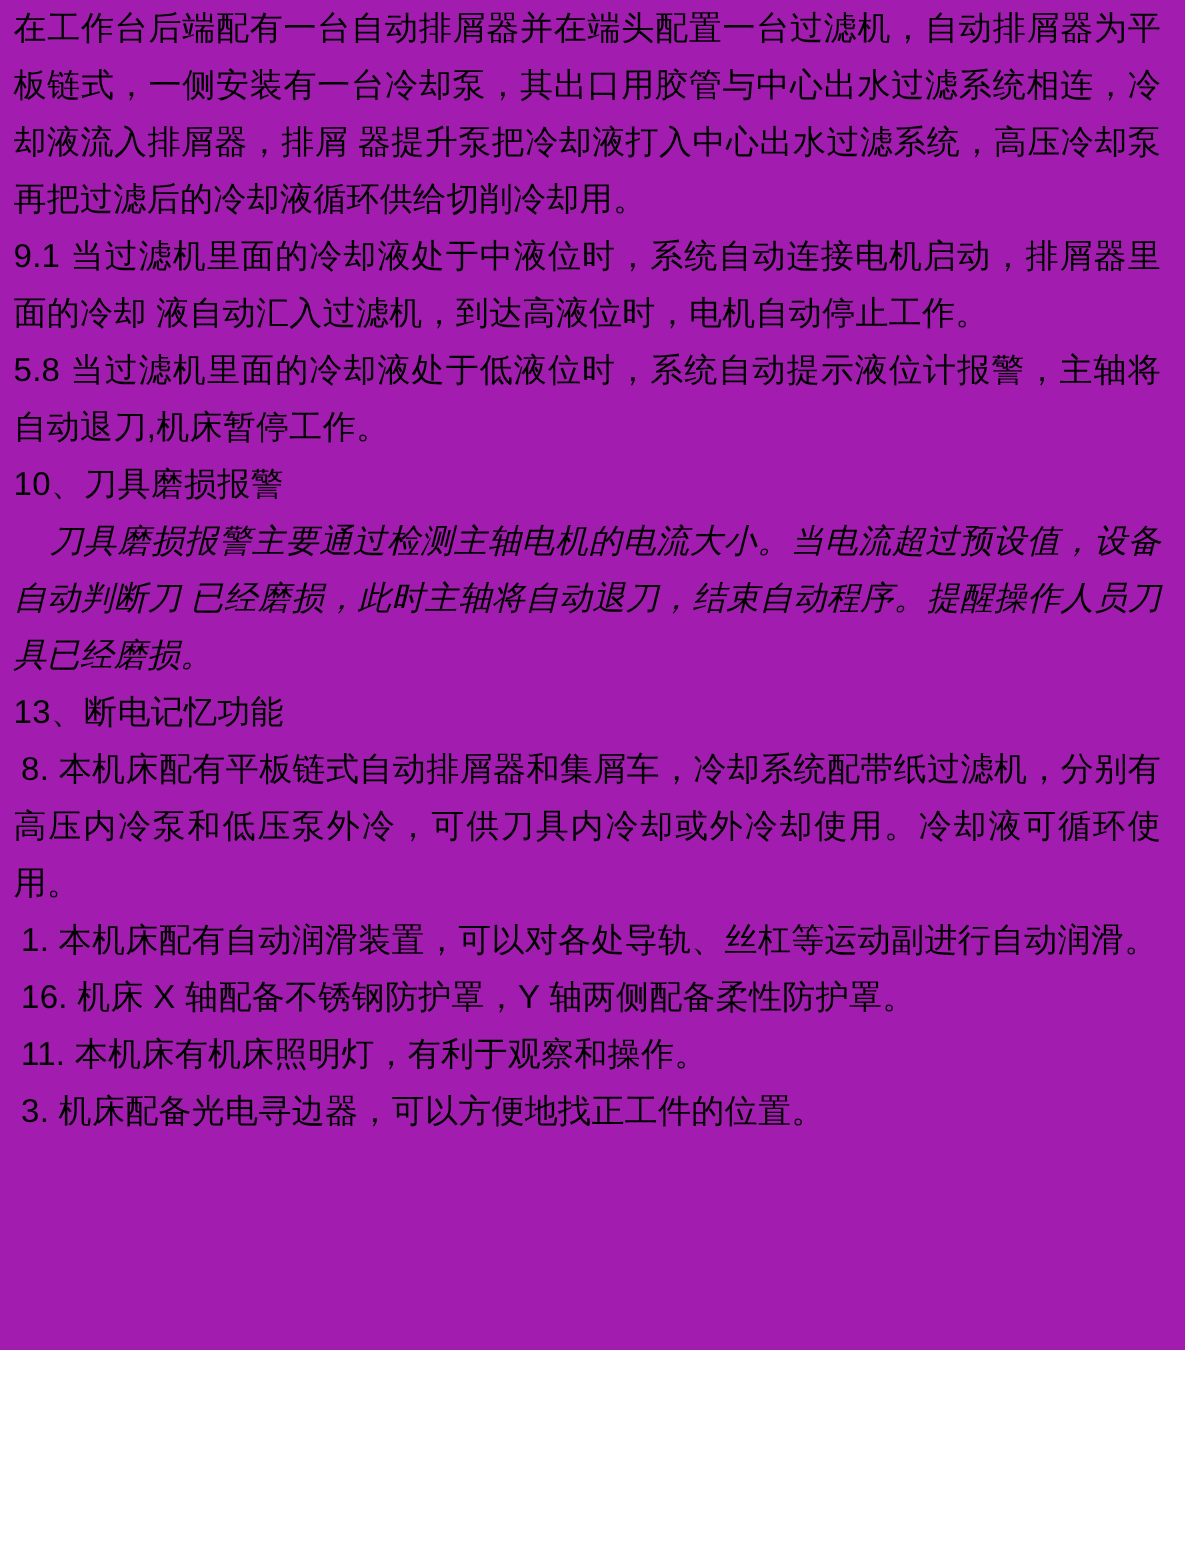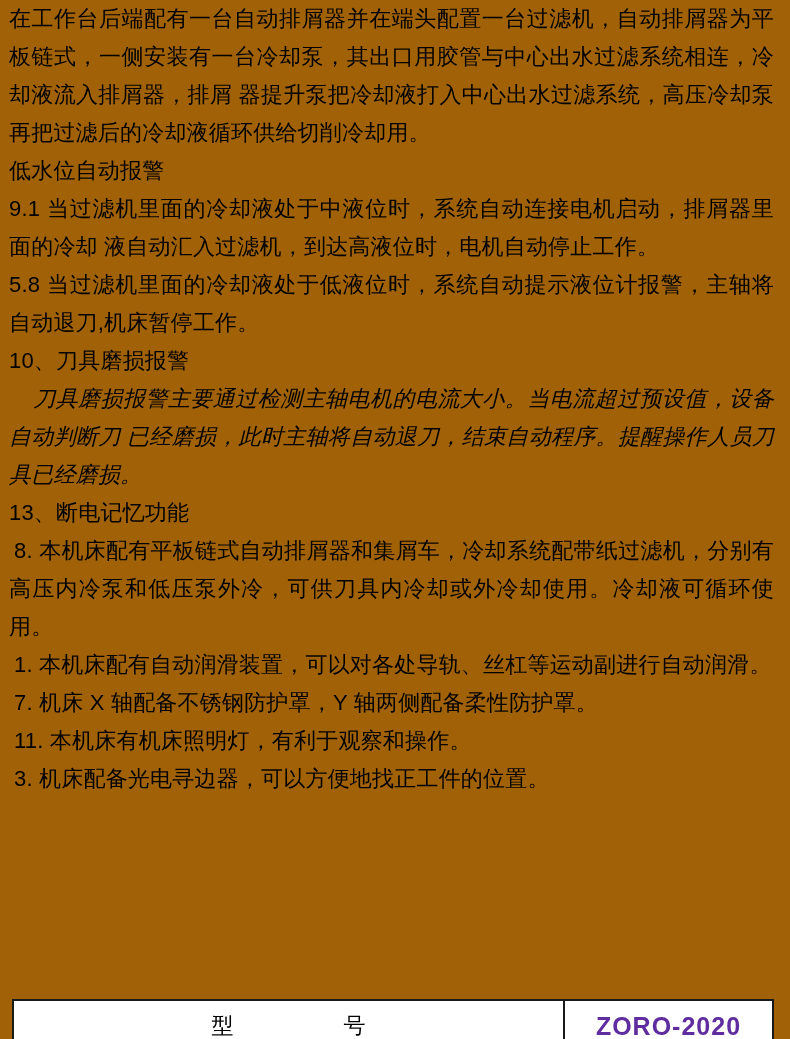--- a/index.html
+++ b/index.html
@@ -3,23 +3,23 @@
 <meta charset="utf-8">
 <style>
   html, body {
     margin: 0;
     padding: 0;
     background: #ffffff;
   }
   .page {
     position: relative;
     width: 790px;
-    height: 1039px;
+    height: 900px;
     overflow: hidden;
-    background: #a16207;
+    background: #a21caf;
     color: #000000;
     font-family: "Liberation Sans", sans-serif;
   }
   .doc {
     position: absolute;
     top: 0;
     left: 0;
     width: 790px;
     padding: 0 16px 0 9px;
     box-sizing: border-box;
@@ -68,29 +68,28 @@
     letter-spacing: 1px;
     color: #5f2da0;
   }
 </style>
 </head>
 <body>
 
 <div class="page">
   <div class="doc">
     <p class="para">在工作台后端配有一台自动排屑器并在端头配置一台过滤机，自动排屑器为平板链式，一侧安装有一台冷却泵，其出口用胶管与中心出水过滤系统相连，冷却液流入排屑器，排屑 器提升泵把冷却液打入中心出水过滤系统，高压冷却泵再把过滤后的冷却液循环供给切削冷却用。</p>
-    <p class="para">低水位自动报警</p>
     <p class="para">9.1 当过滤机里面的冷却液处于中液位时，系统自动连接电机启动，排屑器里面的冷却 液自动汇入过滤机，到达高液位时，电机自动停止工作。</p>
     <p class="para">5.8 当过滤机里面的冷却液处于低液位时，系统自动提示液位计报警，主轴将自动退刀,机床暂停工作。</p>
     <p class="para">10、刀具磨损报警</p>
     <p class="para indent-first">刀具磨损报警主要通过检测主轴电机的电流大小。当电流超过预设值，设备自动判断刀 已经磨损，此时主轴将自动退刀，结束自动程序。提醒操作人员刀具已经磨损。</p>
     <p class="para">13、断电记忆功能</p>
     <p class="para indent-num">8. 本机床配有平板链式自动排屑器和集屑车，冷却系统配带纸过滤机，分别有高压内冷泵和低压泵外冷，可供刀具内冷却或外冷却使用。冷却液可循环使用。</p>
     <p class="para indent-num">1. 本机床配有自动润滑装置，可以对各处导轨、丝杠等运动副进行自动润滑。</p>
-    <p class="para indent-num">7. 机床 X 轴配备不锈钢防护罩，Y 轴两侧配备柔性防护罩。</p>
+    <p class="para indent-num">16. 机床 X 轴配备不锈钢防护罩，Y 轴两侧配备柔性防护罩。</p>
     <p class="para indent-num">11. 本机床有机床照明灯，有利于观察和操作。</p>
     <p class="para indent-num">3. 机床配备光电寻边器，可以方便地找正工件的位置。</p>
   </div>
 
   <div class="spec-table">
     <div class="spec-cell spec-label">型　　　　　号</div>
     <div class="spec-cell spec-value">ZORO-2020</div>
   </div>
 </div>
 

